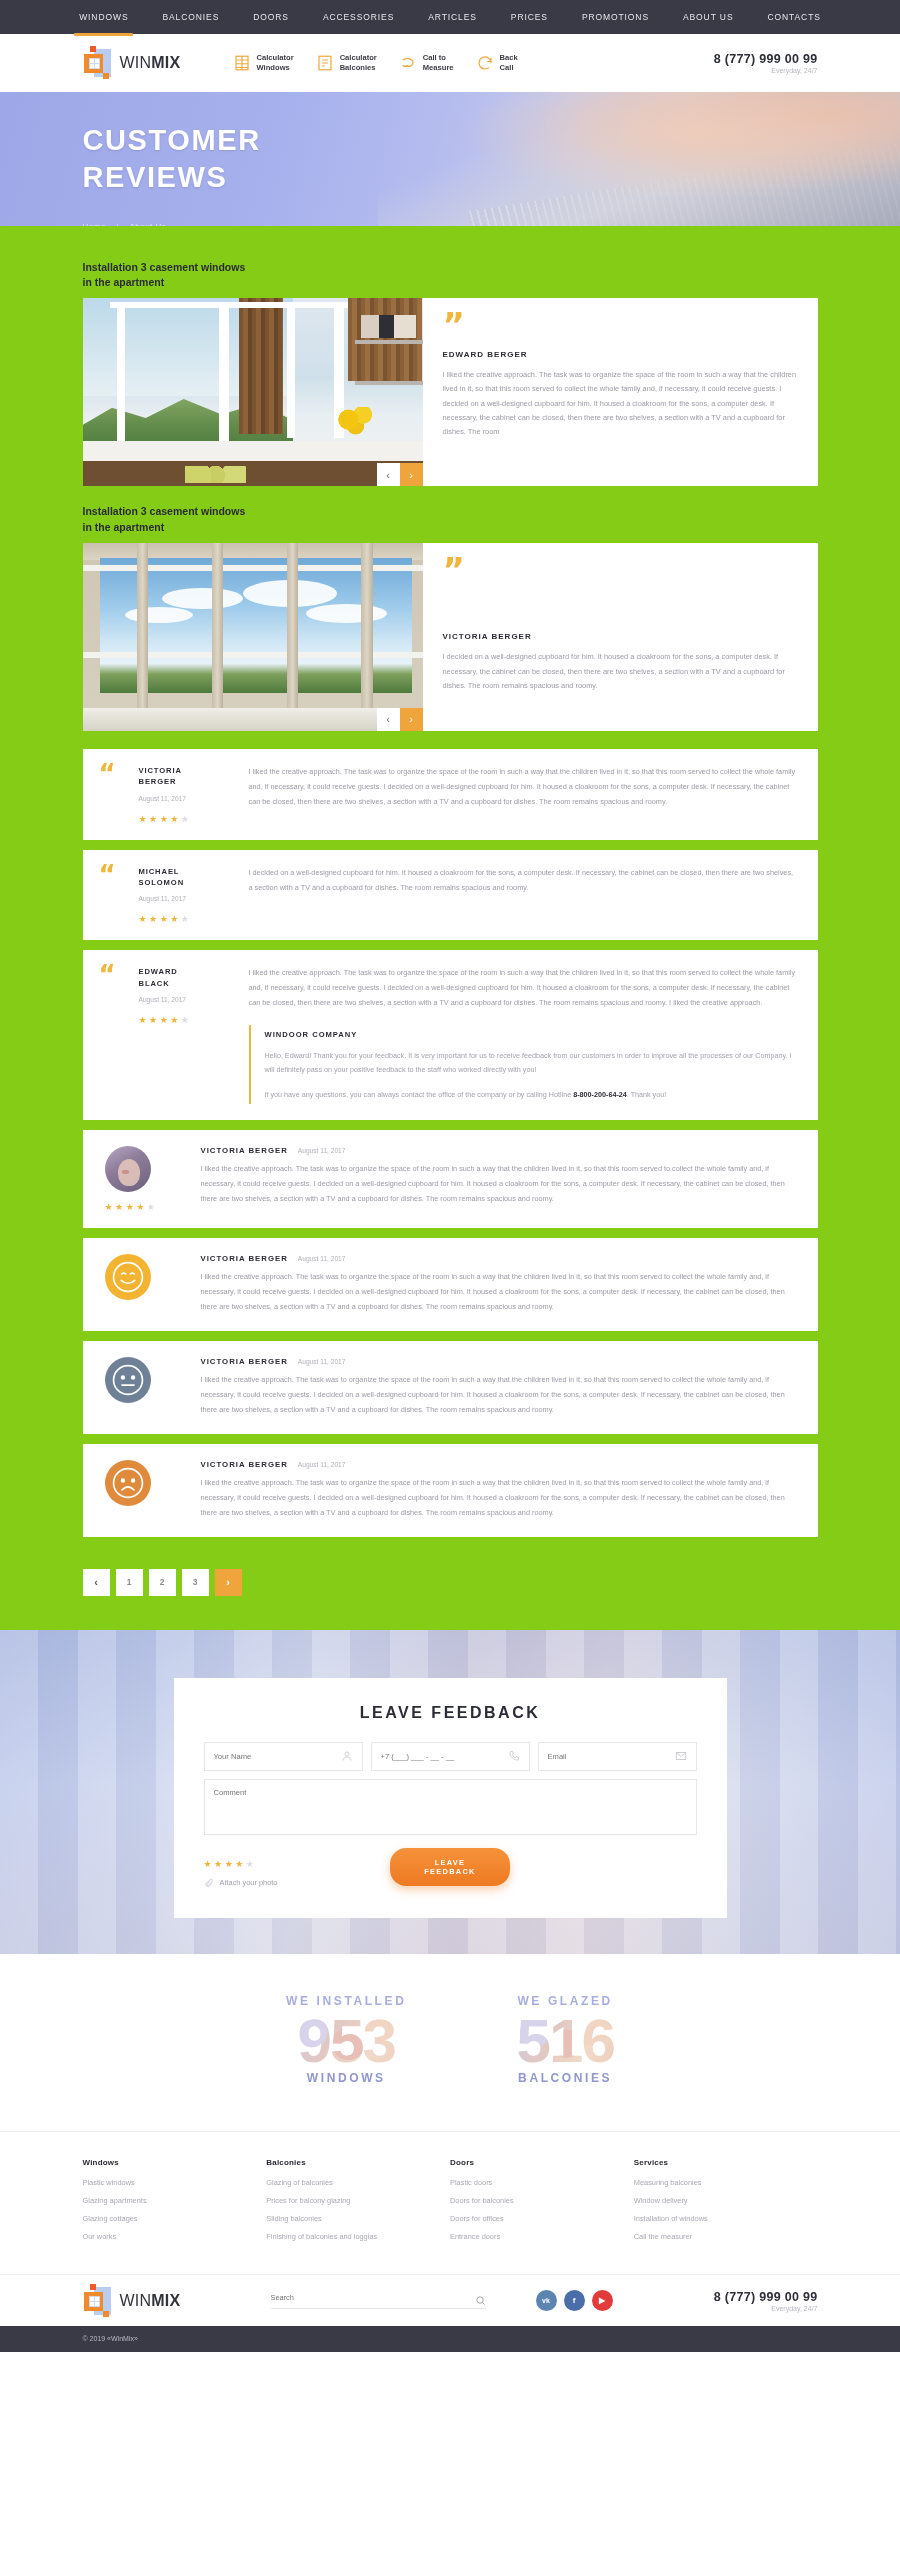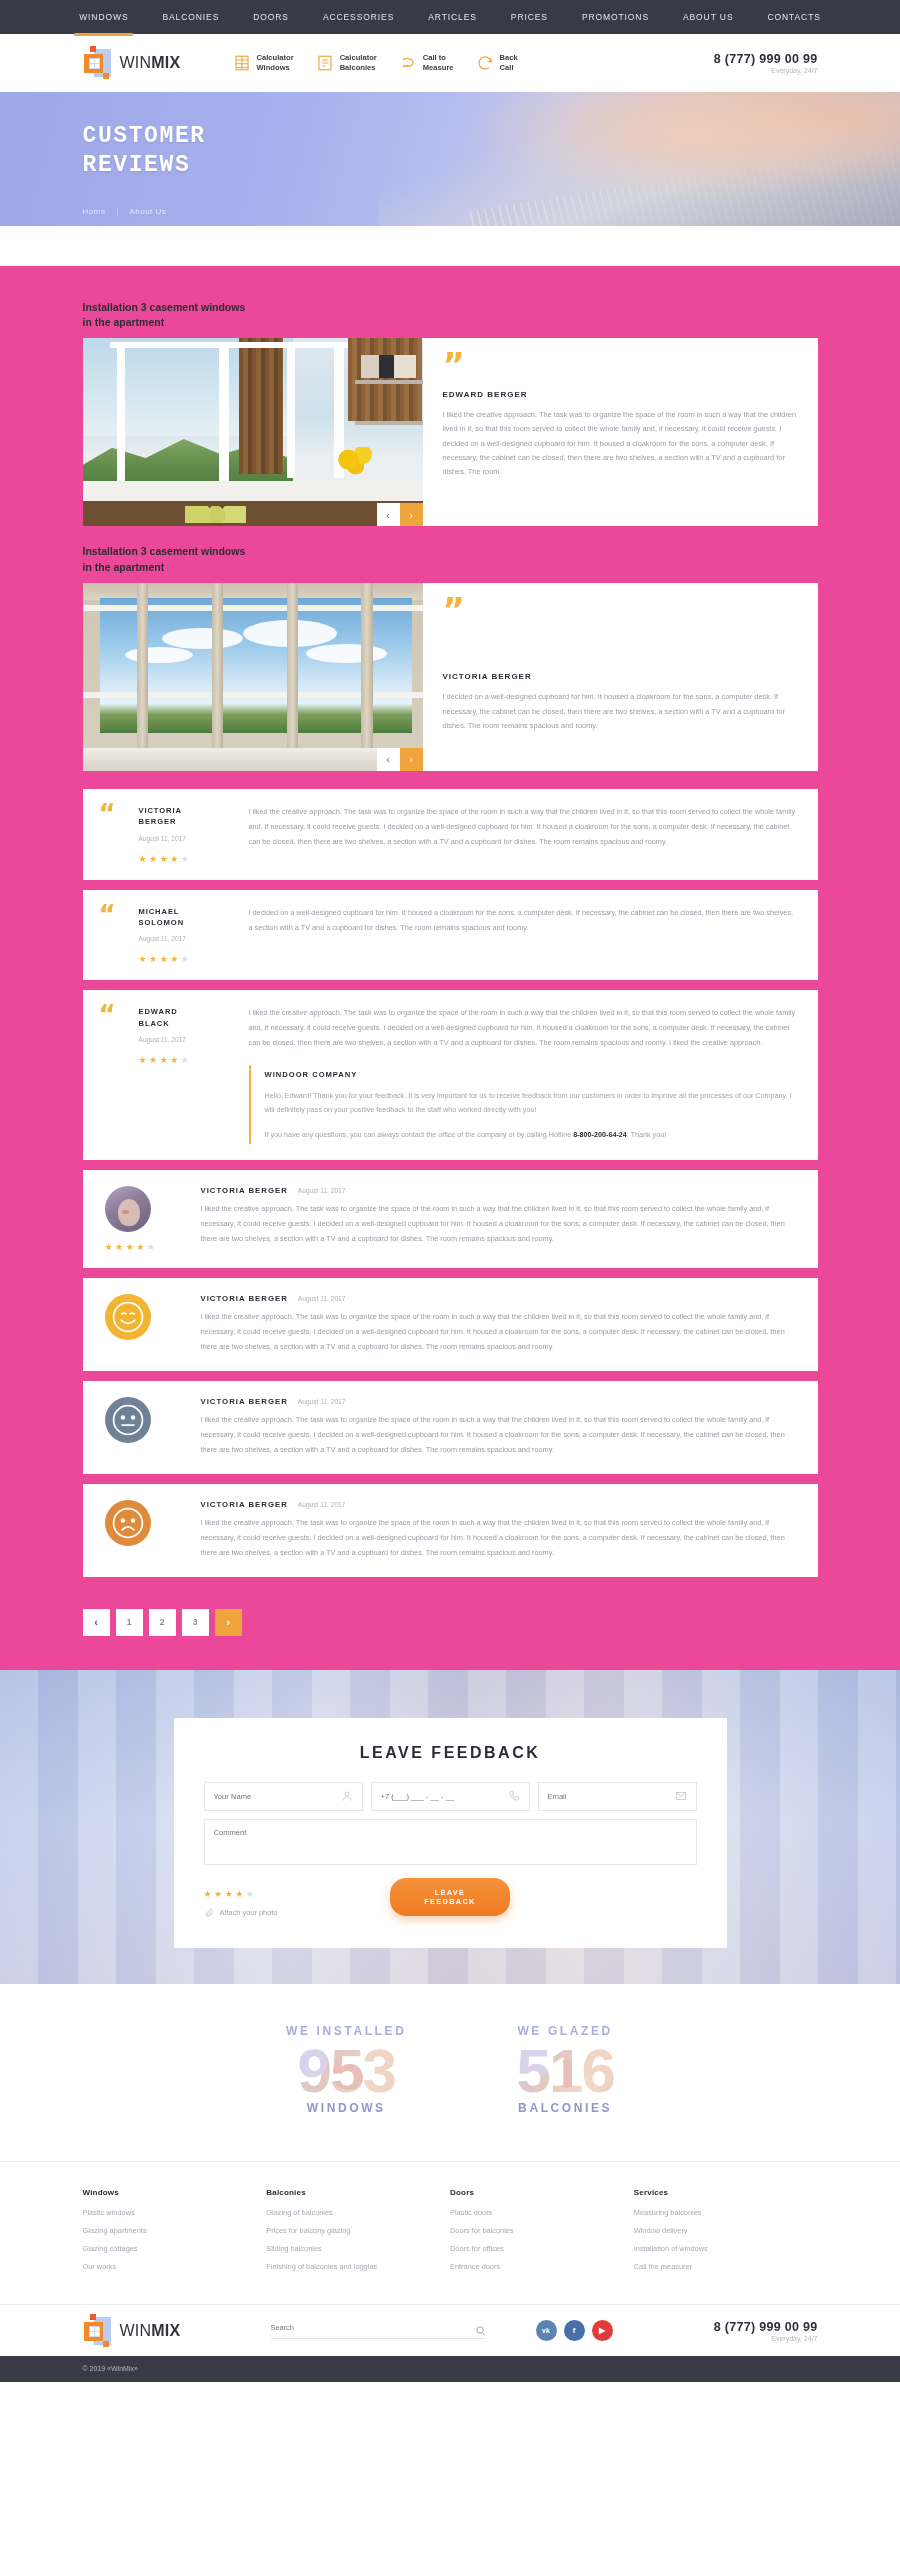--- a/index.html
+++ b/index.html
@@ -88,31 +88,30 @@
   .hero::before{
     content:"";
     position:absolute; right:0; bottom:0; width:48%; height:62%;
     background: repeating-linear-gradient(76deg, rgba(255,255,255,.55) 0 2px, rgba(180,184,200,.25) 2px 7px);
     transform: skewY(-9deg);
     transform-origin: bottom right;
     opacity:.85;
   }
   .hero .hwrap { position: relative; z-index: 3; width: 735px; margin: 0 auto; padding-top: 30px; }
   .hero h1 {
-    color: #fff; font-size: 23px; font-weight: 800; letter-spacing: 1.6px;
+    color: #fff; font-size: 29px; font-weight: 800; letter-spacing: 1.6px;
     line-height: 1.28; text-transform: uppercase;
     text-shadow: 0 1px 2px rgba(90,90,130,.25);
-    font-family: Liberation Mono, monospace;
   }
   .crumbs { margin-top: 26px; font-size: 8px; color: #eef0ff; letter-spacing: .5px; }
   .crumbs span { opacity: .85; }
   .crumbs .sep { margin: 0 8px; opacity: .6; }
 
   
-  .page { background: #ec4899; padding: 34px 10px 0; margin-top: 40px; }
+  .page { background: #84cc16; padding: 34px 10px 0; }
 
   
   .bigrev { position: relative; margin-bottom: 18px; }
   .bigrev h3 {
     font-size: 10.5px; font-weight: 800; line-height: 1.45;
     color: #2c2c36; margin-bottom: 8px; width: 320px;
   }
   .bigrev .row { display: flex; align-items: stretch; }
   .photo { width: 340px; height: 188px; position: relative; overflow: hidden; flex: none; }
   .photo .arrows { position: absolute; right: 0; bottom: 0; display: flex; z-index:4; }
@@ -245,21 +244,21 @@
       repeating-linear-gradient(90deg, rgba(255,255,255,.18) 0 38px, rgba(140,150,190,.10) 38px 78px),
       linear-gradient(180deg, rgba(120,140,200,.22) 0%, rgba(255,255,255,.08) 48%, rgba(210,200,210,.30) 100%);
   }
   .fbcard { position: relative; z-index: 2; width: 553px; margin: 0 auto; background: #fff; padding: 26px 30px 30px; }
   .fbcard h2 { text-align: center; font-size: 16px; font-weight: 800; letter-spacing: 2.5px; color: #2c2c36; margin-bottom: 20px; }
   .frow { display: flex; gap: 8px; margin-bottom: 8px; }
   .field { flex: 1 1 0; border: 1px solid #e6e6ec; height: 29px; display: flex; align-items: center; padding: 0 9px; }
   .field input { border: 0; outline: none; flex: 1 1 auto; font-size: 7.6px; color: #8d8d99; font-family: inherit; background: transparent; }
   .field .fi { width: 12px; height: 12px; color: #c3c3cd; flex: none; }
   .field .fi svg { width: 100%; height: 100%; display: block; }
-  .ta { border: 1px solid #e6e6ec; height: 46px; padding: 8px 9px; }
+  .ta { border: 1px solid #e6e6ec; height: 56px; padding: 8px 9px; }
   .ta textarea { width: 100%; height: 100%; border: 0; outline: none; resize: none; font-size: 7.6px; color: #8d8d99; font-family: inherit; background: transparent; }
   .fbfoot { display: flex; align-items: center; margin-top: 12px; }
   .fbfoot .lcol { width: 200px; }
   .fbfoot .attach { display: flex; align-items: center; gap: 6px; margin-top: 9px; font-size: 7.4px; color: #a0a0ab; }
   .fbfoot .attach .clip { width: 10px; height: 10px; color: #c3c3cd; }
   .btn-fb {
     background: linear-gradient(180deg,#f5923a,#ee7a22);
     color: #fff; border: 0; border-radius: 16px; padding: 10px 22px;
     font-size: 7.4px; font-weight: 800; letter-spacing: 1.3px; font-family: inherit; cursor: pointer;
     box-shadow: 0 4px 10px rgba(238,122,34,.35);

